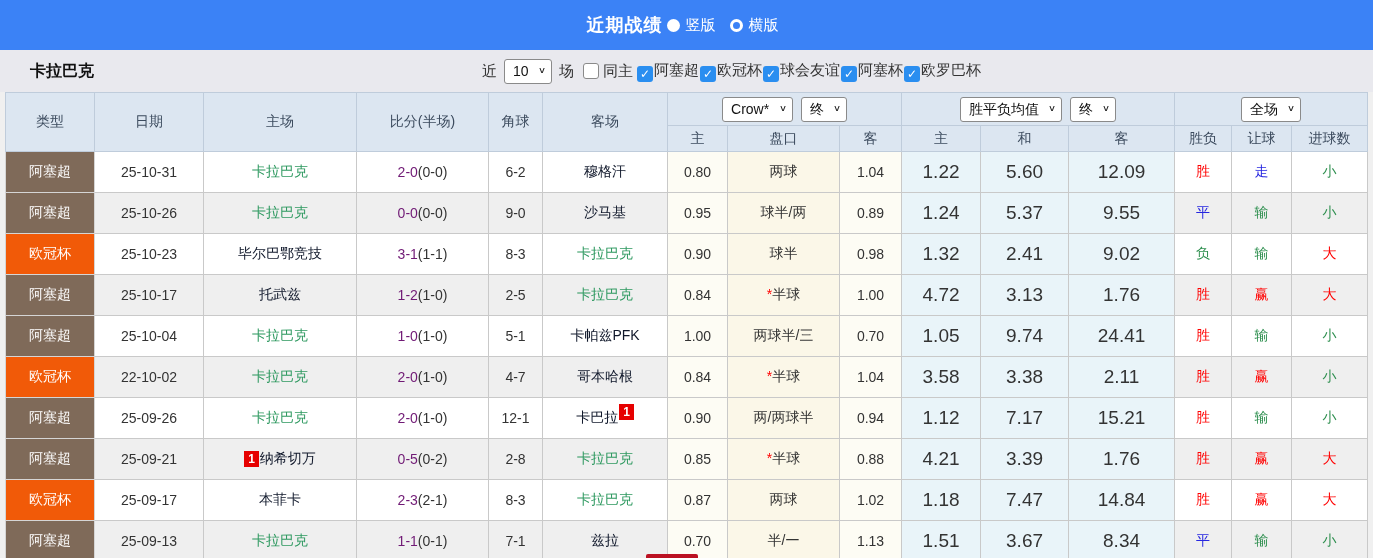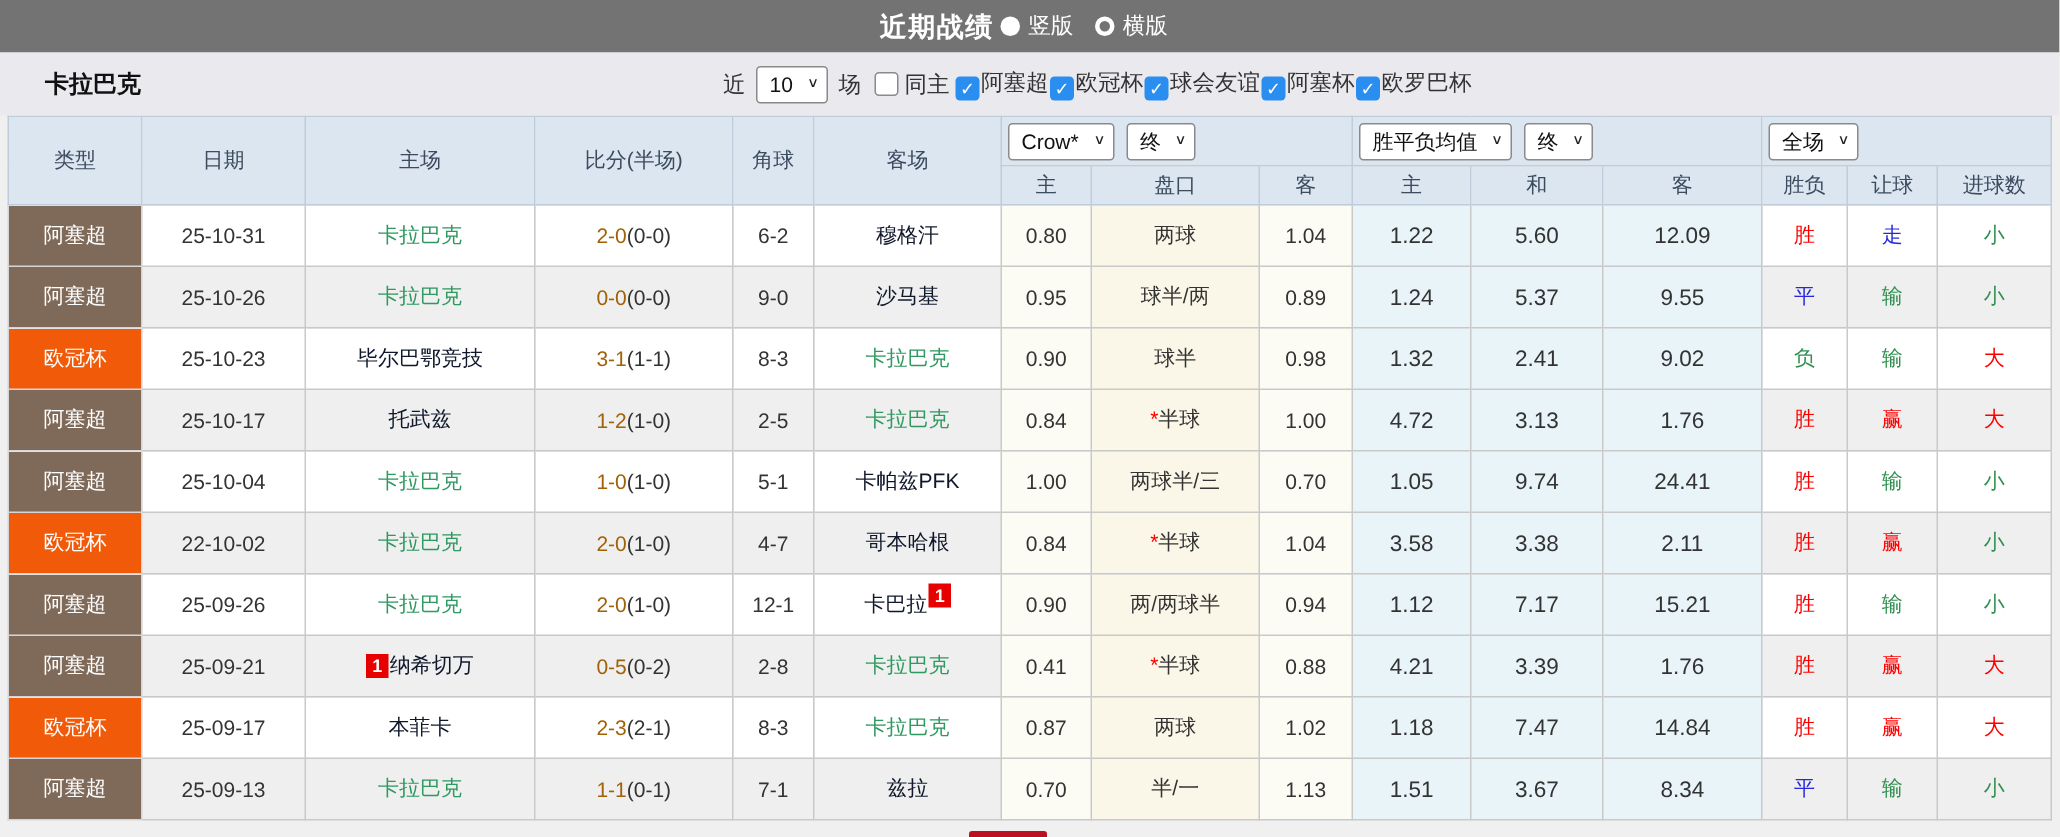--- a/index.html
+++ b/index.html
@@ -5,21 +5,21 @@
   * { box-sizing: border-box; }
   html,body { margin:0; padding:0; }
   body {
     width:1373px; height:558px; overflow:hidden;
     background:#f0f0f0;
     font-family:"Liberation Sans","DejaVu Sans",sans-serif;
     color:#333; position:relative;
   }
   
   .titlebar{
-    height:35px; background:#737373; color:#fff;
+    height:50px; background:#3b82f6; color:#fff;
     display:flex; align-items:center; justify-content:center; gap:4px;
   }
   .titlebar .title{ font-size:18px; font-weight:bold; letter-spacing:1px; }
   .radio-group{ display:flex; align-items:center; gap:6px; font-size:15px; }
   .radio{ width:13px; height:13px; border-radius:50%; display:inline-block; }
   .radio.sel{ background:#fff; }
   .radio.unsel{ background:transparent; border:3px solid #fff; }
   .radio-label{ margin-right:8px; }
   
   .filterbar{
@@ -48,36 +48,36 @@
     background:#2a8ef0; color:#fff; font-size:12px; line-height:16px;
     text-align:center; font-weight:bold;
   }
   
   table{ border-collapse:collapse; margin-left:5px; width:1362px; table-layout:fixed; }
   th,td{ border:1px solid #c9c9c9; text-align:center; font-size:14px; padding:0; overflow:hidden; white-space:nowrap; }
   thead th{ background:#dce6f1; color:#3c4b5e; font-weight:normal; border-color:#bfccdb; }
   thead tr.hrow1 th{ height:33px; }
   thead tr.hrow2 th{ height:26px; }
   thead .selcell{ }
-  thead .selcell .inner{ display:flex; align-items:center; justify-content:flex-start; }
+  thead .selcell .inner{ display:flex; align-items:center; justify-content:center; }
   tbody td{ height:41px; }
   tr.odd td{ background:#fff; }
   tr.even td{ background:#efefef; }
   td.badge{ color:#fff; font-size:14px; border-color:#d5d5d5; }
   td.badge.brown{ background:#7f6a59 !important; }
   td.badge.orange{ background:#f15a08 !important; }
   td.oddcol{ background:#fdfcf4 !important; }
   td.handicap{ background:#fbf7e8 !important; }
-  td.avg{ background:#e9f4f9 !important; font-size:15px; }
+  td.avg{ background:#e9f4f9 !important; font-size:19px; }
   .c-red{ color:#f00; }
   .c-blue{ color:#2727e0; }
   .c-green{ color:#2e8f4f; }
   .team-green{ color:#2e9960; }
   .team-black{ color:#0f172a; }
-  .score-main{ color:#a16207; }
+  .score-main{ color:#701a75; }
   .score-half{ color:#333; }
   .rank1{
     display:inline-block; background:#e60000; color:#fff; font-size:12px;
     line-height:16px; padding:0 4px; font-weight:bold;
   }
   .rank1.suffix{ position:relative; top:-6px; margin-left:1px; }
   .rank1.prefix{ margin-right:1px; }
   .star{ color:#f00; }
   
   .bottom-red{ position:absolute; left:646px; top:554px; width:52px; height:4px; background:#bb1122; border-radius:2px 2px 0 0; }
@@ -307,21 +307,21 @@
         <td><span class="c-green">输</span></td>
         <td><span class="c-green">小</span></td>
       </tr>
       <tr class="even">
         <td class="badge brown">阿塞超</td>
         <td>25-09-21</td>
         <td><span class="rank1 prefix">1</span><span class="team-black">纳希切万</span></td>
         <td><span class="score-main">0-5</span><span class="score-half">(0-2)</span></td>
         <td>2-8</td>
         <td><span class="team-green">卡拉巴克</span></td>
-        <td class="oddcol">0.41</td>
+        <td class="oddcol">0.85</td>
         <td class="handicap"><span class="star">*</span><span>半球</span></td>
         <td class="oddcol">0.88</td>
         <td class="avg">4.21</td>
         <td class="avg">3.39</td>
         <td class="avg">1.76</td>
         <td><span class="c-red">胜</span></td>
         <td><span class="c-red">赢</span></td>
         <td><span class="c-red">大</span></td>
       </tr>
       <tr class="odd">

